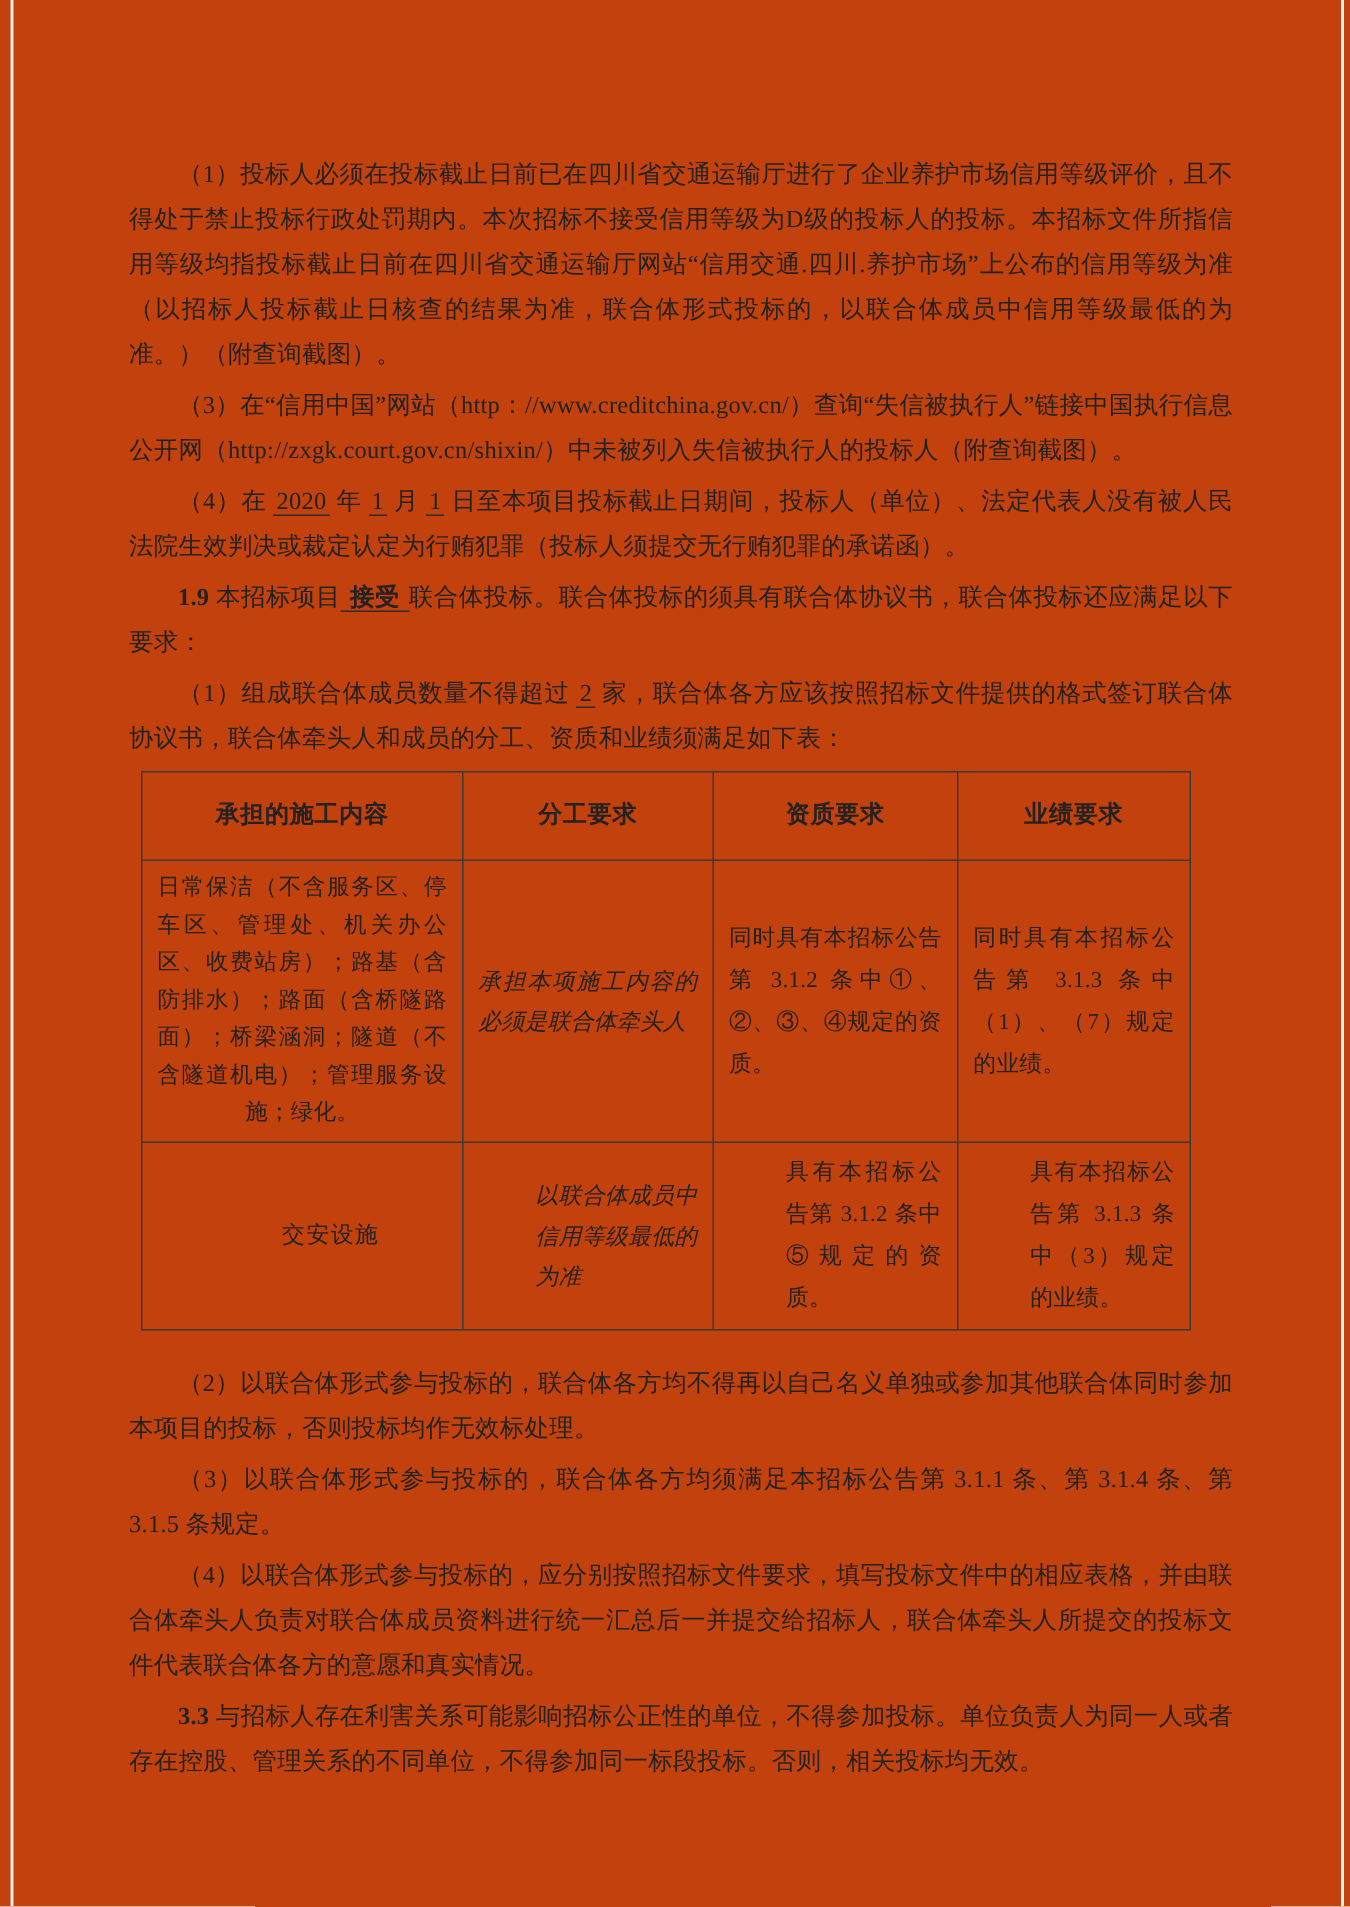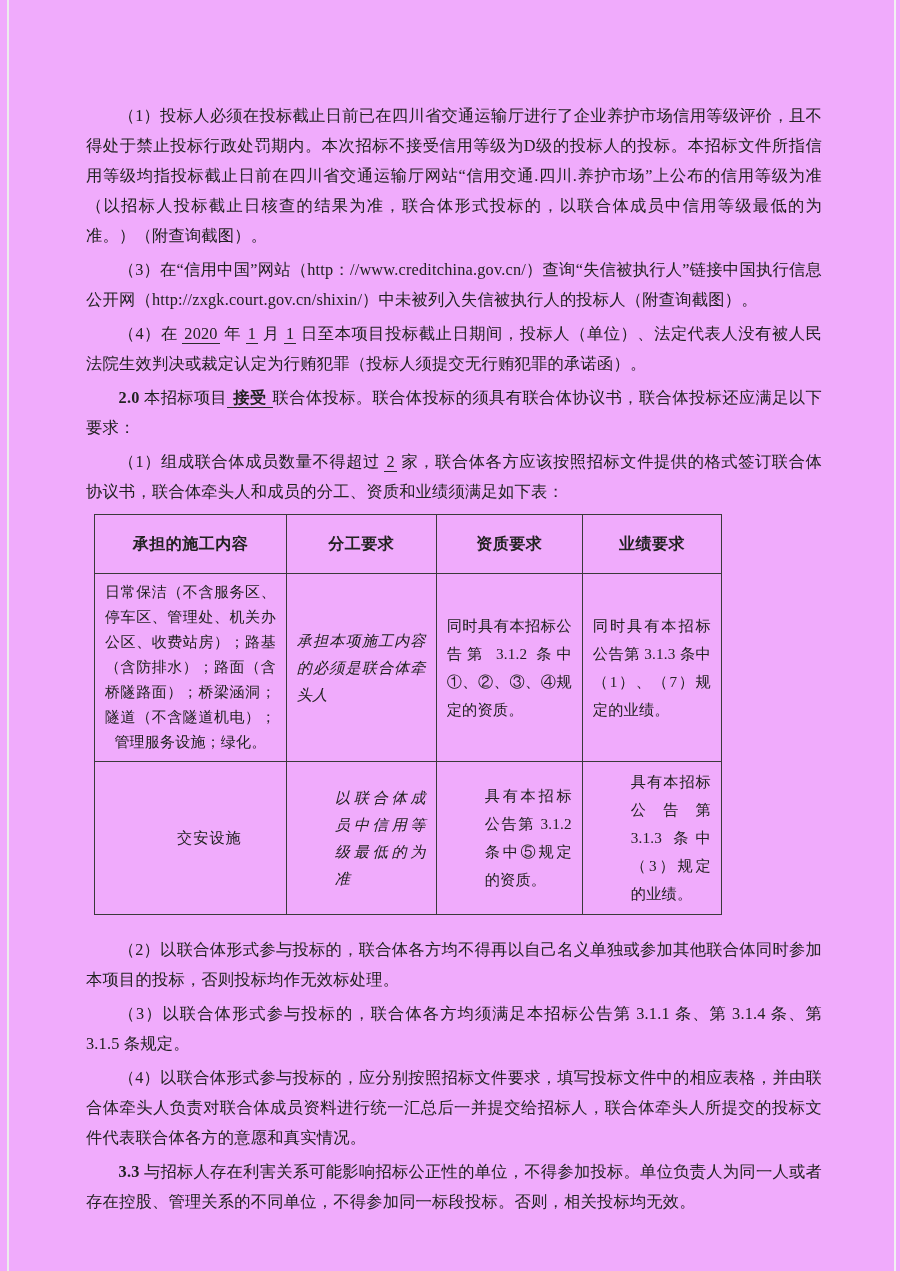--- a/index.html
+++ b/index.html
@@ -4,21 +4,21 @@
 <style>
   html, body {
     margin: 0;
     padding: 0;
     background: #ffffff;
   }
   .page {
     position: relative;
     width: 900px;
     height: 1271px;
-    background: #f0abfc;
+    background: #c2410c;
     overflow: hidden;
     font-family: "Liberation Serif", "DejaVu Serif", serif;
     color: #222222;
   }
   
   .scan-edge {
     position: absolute;
     top: 0;
     bottom: 0;
     width: 2px;
@@ -48,21 +48,21 @@
   }
   .accept {
     font-weight: bold;
     border-bottom: 1.6px solid #2b2b2b;
     padding: 0 6px;
   }
 
   table.req {
     border-collapse: collapse;
     table-layout: fixed;
-    width: 628px;
+    width: 700px;
     margin: 7px 0 20px 8px;
     font-size: 15.2px;
     text-indent: 0;
   }
   table.req th, table.req td {
     border: 1.6px solid #3a3a3a;
     padding: 6px 10px;
     vertical-align: middle;
     text-indent: 0;
   }
@@ -108,21 +108,21 @@
 
   <div class="content">
 
     <p>（1）投标人必须在投标截止日前已在四川省交通运输厅进行了企业养护市场信用等级评价，且不得处于禁止投标行政处罚期内。本次招标不接受信用等级为D级的投标人的投标。本招标文件所指信用等级均指投标截止日前在四川省交通运输厅网站“信用交通.四川.养护市场”上公布的信用等级为准（以招标人投标截止日核查的结果为准，联合体形式投标的，以联合体成员中信用等级最低的为准。）（附查询截图）。</p>
 
 
     <p>（3）在“信用中国”网站（http：//www.creditchina.gov.cn/）查询“失信被执行人”链接中国执行信息公开网（http://zxgk.court.gov.cn/shixin/）中未被列入失信被执行人的投标人（附查询截图）。</p>
 
     <p><span>（4）在 </span><span class="u">2020</span><span> 年 </span><span class="u">1</span><span> 月 </span><span class="u">1</span><span> 日至本项目投标截止日期间，投标人（单位）、法定代表人没有被人民法院生效判决或裁定认定为行贿犯罪（投标人须提交无行贿犯罪的承诺函）。</span></p>
 
-    <p><span class="bold">2.0</span><span> 本招标项目</span><span class="accept">接受</span><span>联合体投标。联合体投标的须具有联合体协议书，联合体投标还应满足以下要求：</span></p>
+    <p><span class="bold">1.9</span><span> 本招标项目</span><span class="accept">接受</span><span>联合体投标。联合体投标的须具有联合体协议书，联合体投标还应满足以下要求：</span></p>
 
     <p><span>（1）组成联合体成员数量不得超过 </span><span class="u">2</span><span> 家，联合体各方应该按照招标文件提供的格式签订联合体协议书，联合体牵头人和成员的分工、资质和业绩须满足如下表：</span></p>
 
     <table class="req">
       <colgroup>
         <col style="width:30.6%">
         <col style="width:23.9%">
         <col style="width:23.3%">
         <col style="width:22.2%">
       </colgroup>

